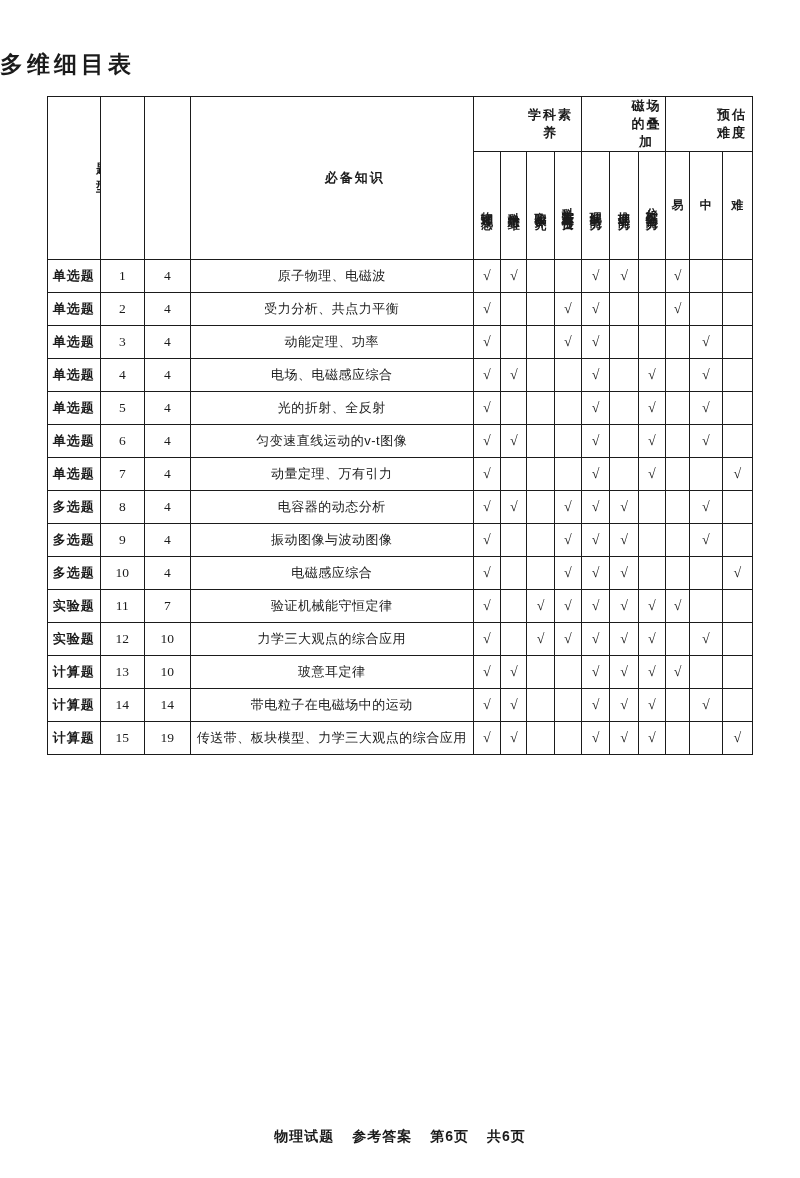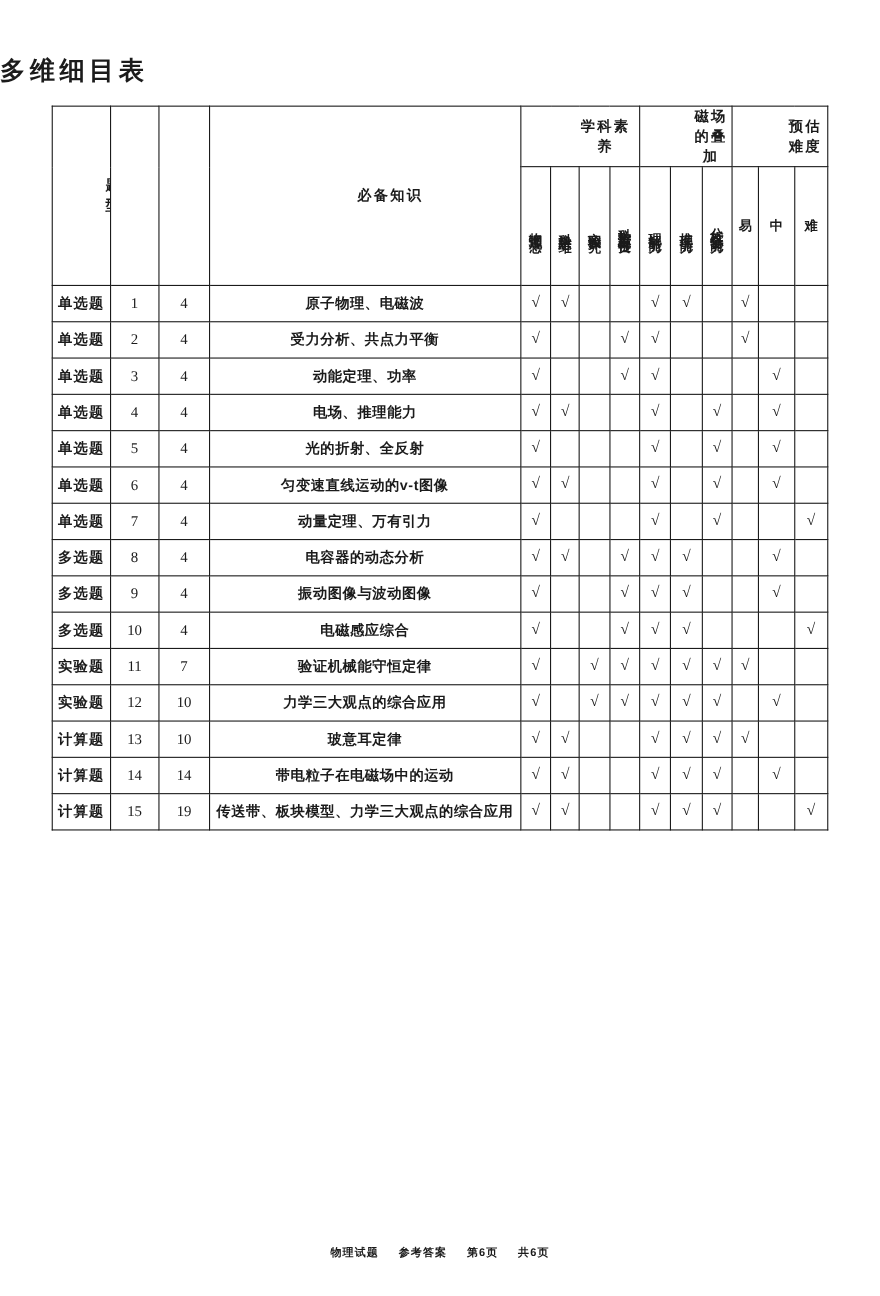--- a/index.html
+++ b/index.html
@@ -39,32 +39,32 @@
     writing-mode: vertical-lr;
     text-orientation: upright;
     display: inline-block;
     line-height: 1;
     letter-spacing: 2px;
     font-size: 12px;
     font-weight: bold;
   }
   tbody td { height: 33px; font-size: 13px; }
   td.ctype { font-weight: bold; letter-spacing: 1px; }
-  td.knowledge { font-weight: bold; letter-spacing: 0.5px; }
+  td.knowledge { font-weight: normal; letter-spacing: 0.5px; }
   td.num { font-family: "Liberation Serif", serif; font-size: 13.5px; }
   td.mark { font-family: "Liberation Serif", serif; font-size: 14px; }
   .page-footer {
     position: absolute;
     bottom: 32px;
     left: 0;
     right: 0;
     display: flex;
     justify-content: center;
     gap: 18px;
-    font-size: 10px;
+    font-size: 14px;
     font-weight: bold;
     letter-spacing: 1px;
   }
 </style>
 </head>
 <body>
 
 <h1 class="page-title">多维细目表</h1>
 
 <table class="spec">
@@ -153,21 +153,21 @@
         <td class="mark"></td>
         <td class="mark"></td>
         <td class="mark"></td>
         <td class="mark">√</td>
         <td class="mark"></td>
       </tr>
       <tr>
         <td class="ctype">单选题</td>
         <td class="num">4</td>
         <td class="num">4</td>
-        <td class="knowledge">电场、推理能力</td>
+        <td class="knowledge">电场、电磁感应综合</td>
         <td class="mark">√</td>
         <td class="mark">√</td>
         <td class="mark"></td>
         <td class="mark"></td>
         <td class="mark">√</td>
         <td class="mark"></td>
         <td class="mark">√</td>
         <td class="mark"></td>
         <td class="mark">√</td>
         <td class="mark"></td>

